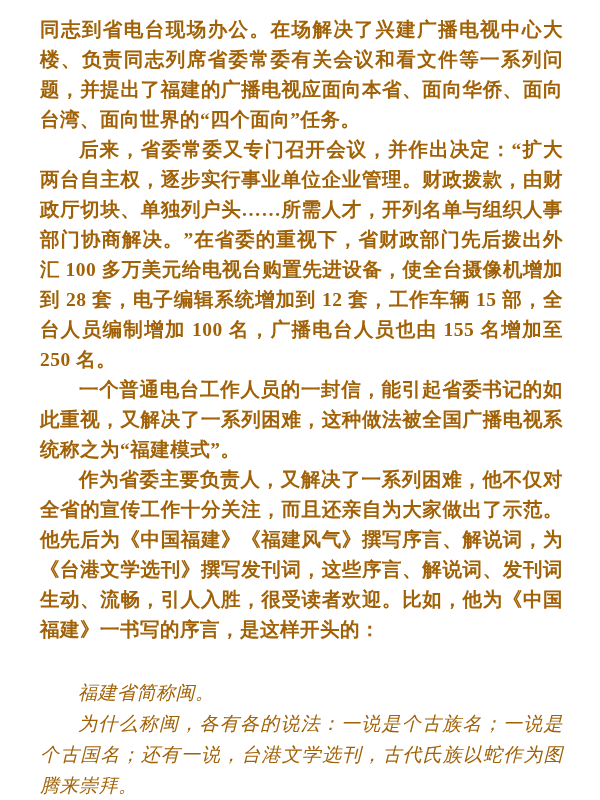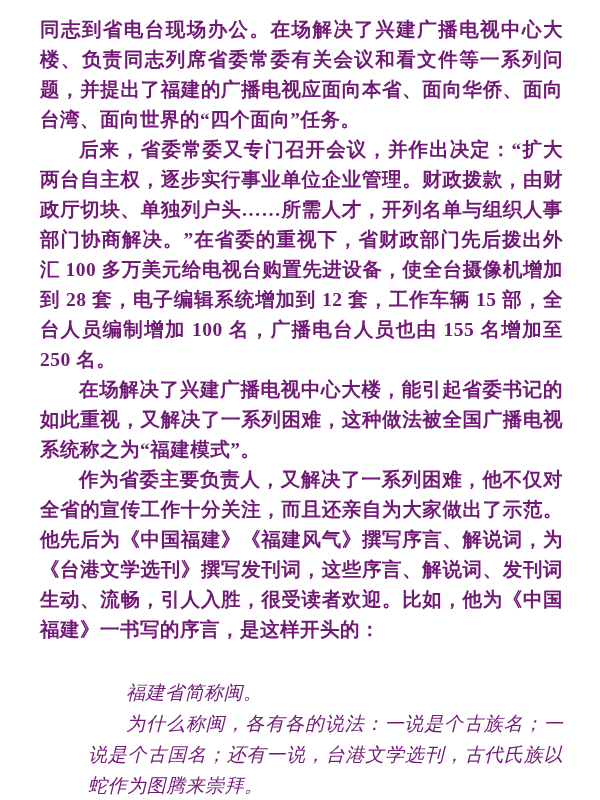--- a/index.html
+++ b/index.html
@@ -10,21 +10,21 @@
   body {
     width: 600px;
     height: 800px;
     overflow: hidden;
   }
   .page {
     box-sizing: border-box;
     width: 600px;
     height: 800px;
     padding: 15px 37px 0 40px;
-    color: #701a75;
+    color: #a16207;
     background: #ffffff;
   }
   .page p {
     margin: 0;
     font-size: 19.5px;
     line-height: 30px;
     letter-spacing: 0.5px;
     text-align: justify;
   }
   p.body {
@@ -38,30 +38,29 @@
   .quote-block {
     margin-top: 32px;
   }
   p.quote {
     font-family: "DejaVu Serif", "Liberation Serif", serif;
     font-style: italic;
     font-weight: 400;
     text-indent: 2em;
     line-height: 31px;
     font-size: 19px;
-    margin-left: 48px;
   }
 </style>
 </head>
 <body>
 
 <div class="page">
   <p class="body no-indent">同志到省电台现场办公。在场解决了兴建广播电视中心大楼、负责同志列席省委常委有关会议和看文件等一系列问题，并提出了福建的广播电视应面向本省、面向华侨、面向台湾、面向世界的“四个面向”任务。</p>
   <p class="body">后来，省委常委又专门召开会议，并作出决定：“扩大两台自主权，逐步实行事业单位企业管理。财政拨款，由财政厅切块、单独列户头……所需人才，开列名单与组织人事部门协商解决。”在省委的重视下，省财政部门先后拨出外汇 100 多万美元给电视台购置先进设备，使全台摄像机增加到 28 套，电子编辑系统增加到 12 套，工作车辆 15 部，全台人员编制增加 100 名，广播电台人员也由 155 名增加至 250 名。</p>
-  <p class="body">在场解决了兴建广播电视中心大楼，能引起省委书记的如此重视，又解决了一系列困难，这种做法被全国广播电视系统称之为“福建模式”。</p>
+  <p class="body">一个普通电台工作人员的一封信，能引起省委书记的如此重视，又解决了一系列困难，这种做法被全国广播电视系统称之为“福建模式”。</p>
   <p class="body">作为省委主要负责人，又解决了一系列困难，他不仅对全省的宣传工作十分关注，而且还亲自为大家做出了示范。他先后为《中国福建》《福建风气》撰写序言、解说词，为《台港文学选刊》撰写发刊词，这些序言、解说词、发刊词生动、流畅，引人入胜，很受读者欢迎。比如，他为《中国福建》一书写的序言，是这样开头的：</p>
 
   <div class="quote-block">
     <p class="quote">福建省简称闽。</p>
     <p class="quote">为什么称闽，各有各的说法：一说是个古族名；一说是个古国名；还有一说，台港文学选刊，古代氏族以蛇作为图腾来崇拜。</p>
 
   </div>
 
 </div>
 

